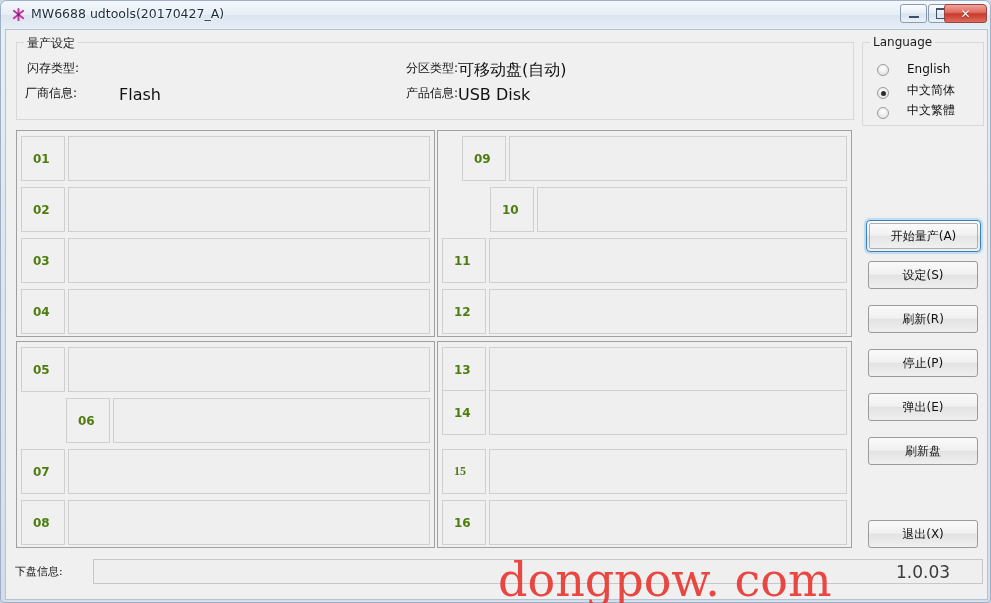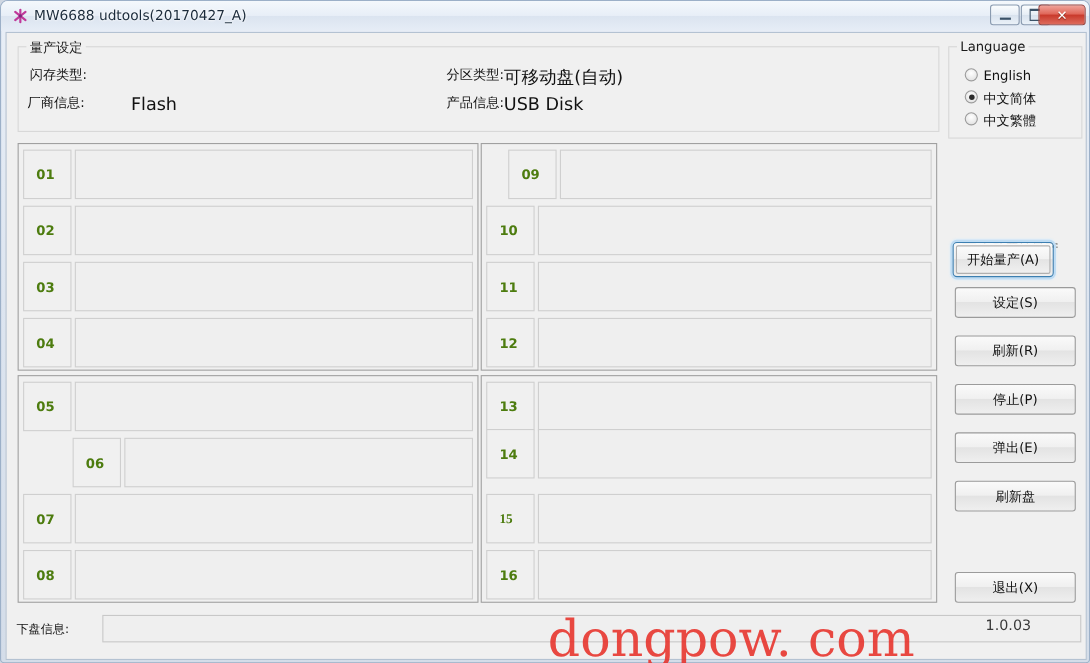--- a/index.html
+++ b/index.html
@@ -74,21 +74,21 @@
     font-size:12px;color:#1a1a1a;white-space:nowrap;
   }
 
   #gb-settings{left:10px;top:12px;width:838px;height:78px;}
   #gb-language{left:856px;top:12px;width:122px;height:84px;}
 
   .fld-label{position:absolute;font-size:12px;color:#111;white-space:nowrap;}
   .fld-value{position:absolute;font-size:16px;color:#111;white-space:nowrap;}
 
   
-  .radio-row{position:absolute;left:14px;display:flex;align-items:flex-start;}
+  .radio-row{position:absolute;left:14px;display:flex;align-items:flex-end;gap:13px;}
   .radio{
     width:12px;height:12px;border-radius:50%;
     border:1px solid #9a9a9a;
     background:radial-gradient(circle at 50% 35%,#ffffff 0%,#eaeaea 60%,#dcdcdc 100%);
     box-sizing:border-box;position:relative;flex:0 0 auto;
   }
   .radio.checked::after{
     content:"";position:absolute;left:2.5px;top:2.5px;width:5px;height:5px;
     border-radius:50%;background:#2c2c2c;
   }
@@ -133,42 +133,42 @@
 
   
   .btn{
     position:absolute;left:862px;width:110px;height:28px;
     border:1px solid #9b9b9b;border-radius:3px;
     background:linear-gradient(180deg,#fafafa 0%,#f0f0f0 47%,#e3e3e3 50%,#efefef 100%);
     display:flex;align-items:center;justify-content:center;
     font-size:12px;color:#111;box-sizing:border-box;cursor:default;
   }
   .btn.focused{
-    left:860px;width:92px;height:32px;
+    left:860px;width:115px;height:32px;
     border:1px solid #3c7fb1;border-radius:4px;
     background:
       linear-gradient(180deg,#fafafa 0%,#f0f0f0 47%,#e3e3e3 50%,#efefef 100%);
     box-shadow:0 0 0 2px #bfdcf3, 0 0 2px 2px #d9ecfa;
   }
   .btn.focused .btn-inner{
     position:absolute;left:2px;top:2px;right:2px;bottom:2px;
     border:1px solid #b0b0b0;border-radius:2px;
     display:flex;align-items:center;justify-content:center;
     background:linear-gradient(180deg,#fbfbfb 0%,#f1f1f1 47%,#e4e4e4 50%,#f0f0f0 100%);
   }
 
   
   #bottom-label{position:absolute;left:14px;top:563px;font-size:11px;color:#111;}
   #bottom-field{
     position:absolute;left:92px;top:558px;width:890px;height:25px;
     border:1px solid #c8c8c8;background:#efefef;box-sizing:border-box;
   }
   #version{
     position:absolute;left:895px;top:561px;
-    font-size:13px;color:#3a3a3a;
+    font-size:17px;color:#3a3a3a;
   }
   #watermark{
     position:absolute;left:497px;top:552px;
     font-family:"DejaVu Serif","Liberation Serif",serif;
     font-size:46px;color:#e8312a;opacity:.88;
     letter-spacing:0px;white-space:nowrap;pointer-events:none;
   }
 </style>
 </head>
 <body>
@@ -253,21 +253,21 @@
         <div class="slot-num">04</div>
         <div class="slot-status"></div>
       </div>
     </div>
 
     <div class="slotpanel" id="sp-tr" style="left:431px;top:100px;width:415px;height:207px;">
       <div class="slot" style="top:5px;padding-left:20px;">
         <div class="slot-num">09</div>
         <div class="slot-status"></div>
       </div>
-      <div class="slot" style="top:56px;">
+      <div class="slot" style="top:56px;margin-left:48px;">
         <div class="slot-num">10</div>
         <div class="slot-status"></div>
       </div>
       <div class="slot" style="top:107px;">
         <div class="slot-num">11</div>
         <div class="slot-status"></div>
       </div>
       <div class="slot" style="top:158px;">
         <div class="slot-num">12</div>
         <div class="slot-status"></div>

